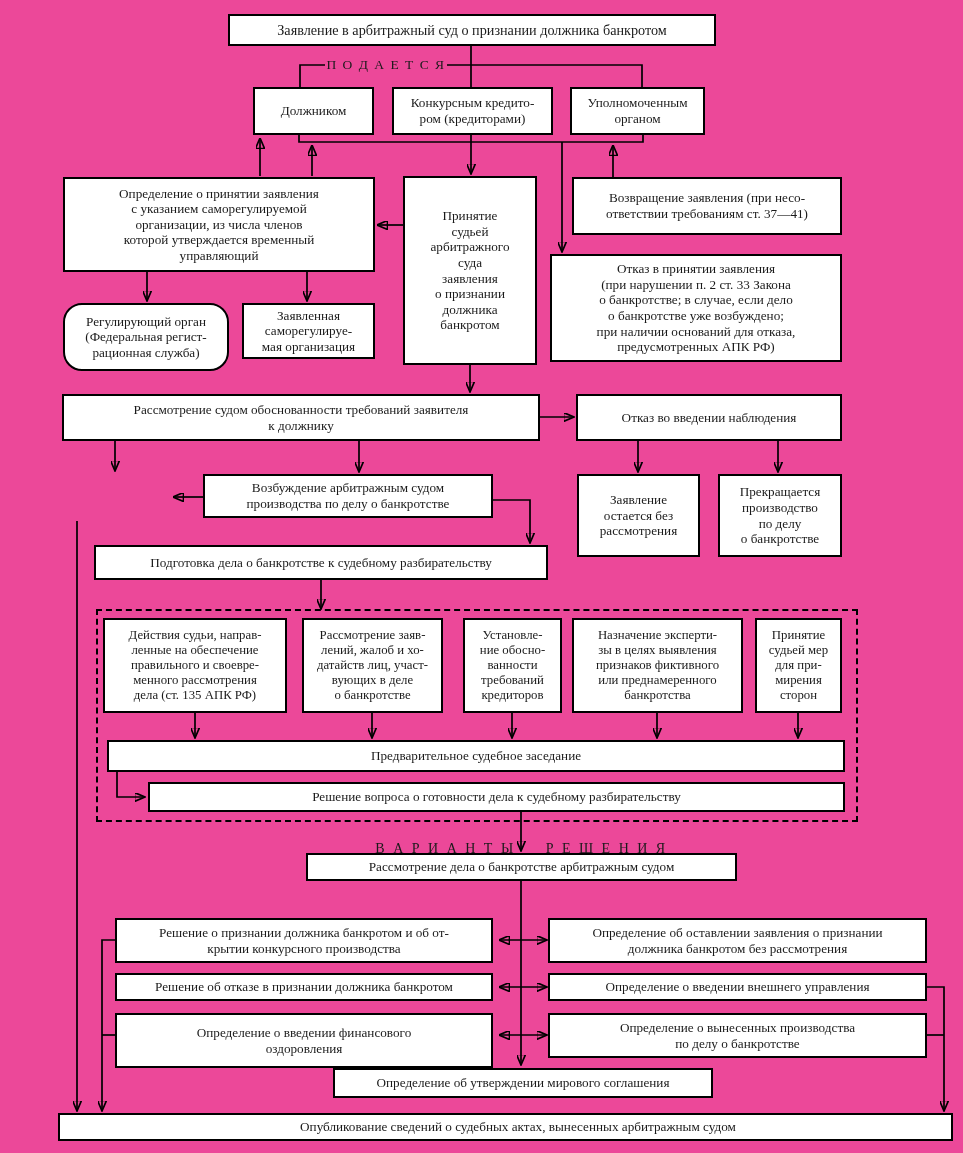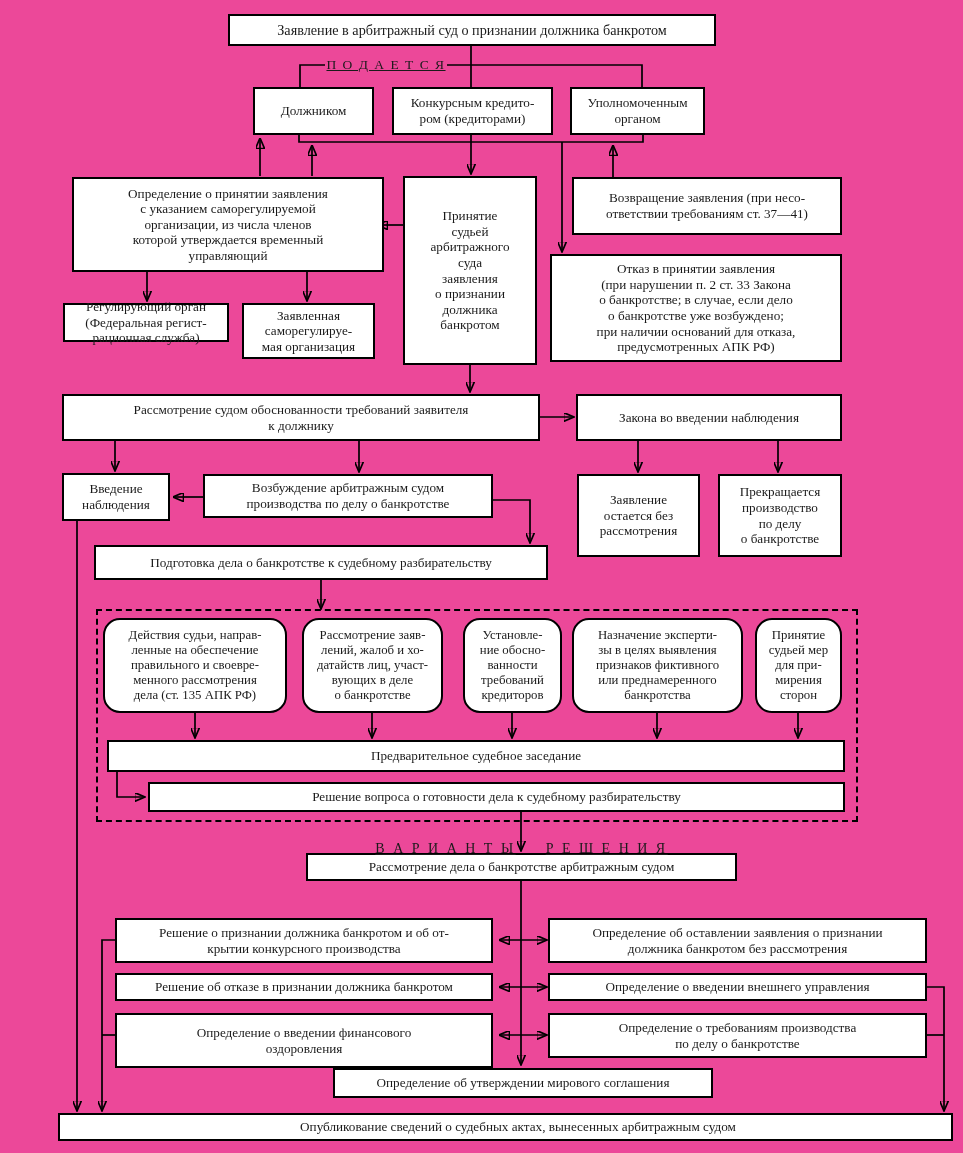--- a/index.html
+++ b/index.html
@@ -10,24 +10,24 @@
   }
   .connectors{position:absolute;left:0;top:0;width:963px;height:1153px;z-index:1;}
   .connectors path,.connectors polyline{fill:none;stroke:#000;stroke-width:1.7;}
   .box{
     position:absolute;z-index:2;background:#ffffff;border:2px solid #000;
     display:flex;align-items:center;justify-content:center;text-align:center;
     font-size:13.2px;line-height:1.18;white-space:pre-line;box-sizing:border-box;
     padding:1px 3px;
   }
   .f14{font-size:14.2px;}
-  .f13{font-size:12.8px;border-radius:17px;}
+  .f13{font-size:12.8px;}
   .slabel{
     position:absolute;z-index:2;display:flex;align-items:center;justify-content:center;
-    font-size:13.5px;letter-spacing:1.5px;white-space:pre;color:#1a1a1a;text-decoration:underline;
+    font-size:13.5px;letter-spacing:1.5px;white-space:pre;color:#1a1a1a;
   }
   .slabel2{letter-spacing:2.5px;font-size:14px;gap:30px;}
   .dashedbox{
     position:absolute;z-index:0;border:2px dashed #000;background:transparent;
     box-sizing:border-box;
   }
 </style>
 </head>
 <body>
 
@@ -89,21 +89,21 @@
   <div class="box f14" style="left:228px;top:14px;width:488px;height:32px;">Заявление в арбитражный суд о признании должника банкротом</div>
 
   <div class="slabel" style="left:322px;top:56px;width:128px;height:18px;">П О Д А Е Т С Я</div>
 
   <div class="box" style="left:253px;top:87px;width:121px;height:48px;">Должником</div>
   <div class="box" style="left:392px;top:87px;width:161px;height:48px;">Конкурсным кредито-
 ром (кредиторами)</div>
   <div class="box" style="left:570px;top:87px;width:135px;height:48px;">Уполномоченным
 органом</div>
 
-  <div class="box" style="left:63px;top:177px;width:312px;height:95px;margin-left:9px;">Определение о принятии заявления
+  <div class="box" style="left:63px;top:177px;width:312px;height:95px;">Определение о принятии заявления
 с указанием саморегулируемой
 организации, из числа членов
 которой утверждается временный
 управляющий</div>
   <div class="box" style="left:403px;top:176px;width:134px;height:189px;">Принятие
 судьей
 арбитражного
 суда
 заявления
 о признании
@@ -111,33 +111,31 @@
 банкротом</div>
   <div class="box" style="left:572px;top:177px;width:270px;height:58px;">Возвращение заявления (при несо-
 ответствии требованиям ст. 37—41)</div>
   <div class="box" style="left:550px;top:254px;width:292px;height:108px;">Отказ в принятии заявления
 (при нарушении п. 2 ст. 33 Закона
 о банкротстве; в случае, если дело
 о банкротстве уже возбуждено;
 при наличии оснований для отказа,
 предусмотренных АПК РФ)</div>
 
-  <div class="box" style="left:63px;top:303px;width:166px;height:39px;">Регулирующий орган
+  <div class="box" style="left:63px;top:303px;width:166px;height:68px;border-radius:19px;">Регулирующий орган
 (Федеральная регист-
 рационная служба)</div>
   <div class="box" style="left:242px;top:303px;width:133px;height:56px;">Заявленная
 саморегулируе-
 мая организация</div>
 
   <div class="box" style="left:62px;top:394px;width:478px;height:47px;">Рассмотрение судом обоснованности требований заявителя
 к должнику</div>
-  <div class="box" style="left:576px;top:394px;width:266px;height:47px;">Закона во введении наблюдения</div>
+  <div class="box" style="left:576px;top:394px;width:266px;height:47px;">Отказ во введении наблюдения</div>
 
-  <div class="box" style="left:62px;top:473px;width:108px;height:48px;">Введение
-наблюдения</div>
   <div class="box" style="left:203px;top:474px;width:290px;height:44px;">Возбуждение арбитражным судом
 производства по делу о банкротстве</div>
   <div class="box" style="left:577px;top:474px;width:123px;height:83px;">Заявление
 остается без
 рассмотрения</div>
   <div class="box" style="left:718px;top:474px;width:124px;height:83px;">Прекращается
 производство
 по делу
 о банкротстве</div>
 
@@ -181,20 +179,20 @@
 
   <div class="box" style="left:115px;top:973px;width:378px;height:28px;">Решение об отказе в признании должника банкротом</div>
   <div class="box" style="left:115px;top:918px;width:378px;height:45px;">Решение о признании должника банкротом и об от-
 крытии конкурсного производства</div>
   <div class="box" style="left:115px;top:1013px;width:378px;height:55px;">Определение о введении финансового
 оздоровления</div>
 
   <div class="box" style="left:548px;top:918px;width:379px;height:45px;">Определение об оставлении заявления о признании
 должника банкротом без рассмотрения</div>
   <div class="box" style="left:548px;top:973px;width:379px;height:28px;">Определение о введении внешнего управления</div>
-  <div class="box" style="left:548px;top:1013px;width:379px;height:45px;">Определение о требованиям производства
+  <div class="box" style="left:548px;top:1013px;width:379px;height:45px;">Определение о вынесенных производства
 по делу о банкротстве</div>
 
   <div class="box" style="left:333px;top:1068px;width:380px;height:30px;text-align:right;">Определение об утверждении мирового соглашения</div>
 
   <div class="box" style="left:58px;top:1113px;width:895px;height:28px;padding-left:28px;">Опубликование сведений о судебных актах, вынесенных арбитражным судом</div>
 
 </div>
 
 </body></html>

